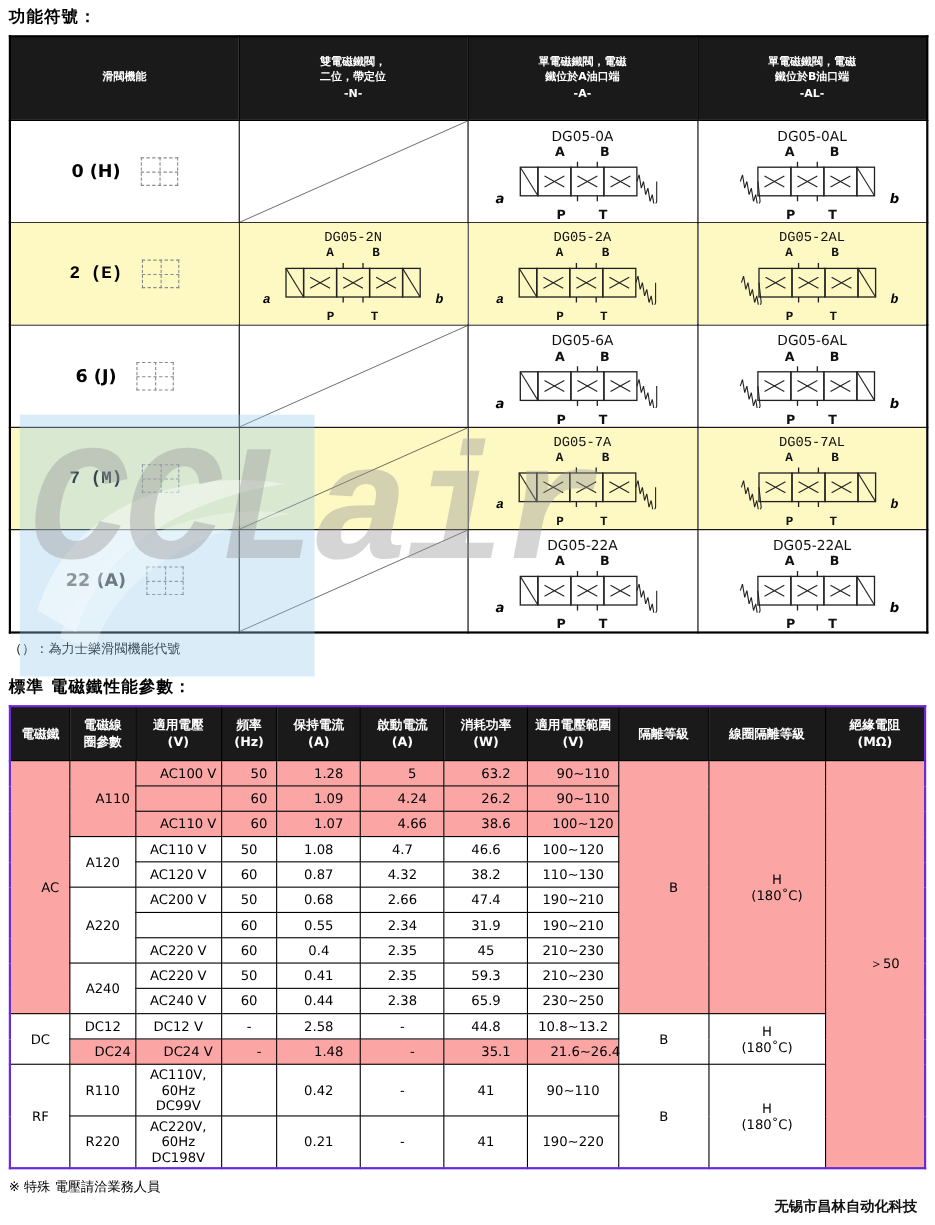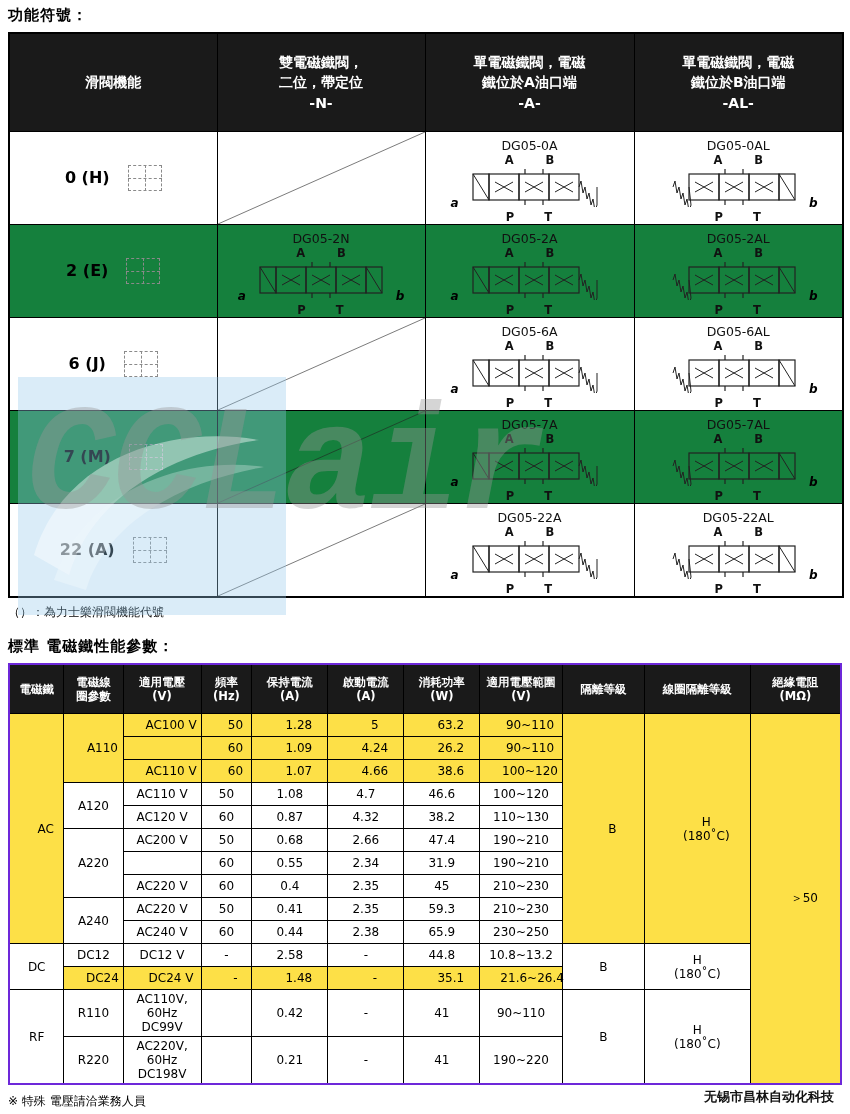--- a/index.html
+++ b/index.html
@@ -36,28 +36,28 @@
     border: 2px solid #000;
   }
   #fn-table th, #fn-table td {
     border: 1px solid #000;
     text-align: center;
     vertical-align: middle;
   }
   #fn-table thead th {
     background: #1a1a1a;
     color: #fff;
-    font-size: 14px;
+    font-size: 10px;
     font-weight: bold;
     line-height: 1.45;
     height: 76px;
-    padding: 18px 4px;
+    padding: 8px 4px;
   }
   #fn-table tbody td { height: 78px; padding: 0; }
-  #fn-table tbody tr.alt td { background: #15803d; }
+  #fn-table tbody tr.alt td { background: #fef9c3; font-family: Liberation Mono, monospace; }
   .rowlabel {
     position: relative;
     font-size: 16px;
     font-weight: bold;
   }
   .rowlabel .lbl { display: inline-block; vertical-align: middle; margin-right: 18px;}
   .rowlabel .mini { display: inline-block; vertical-align: middle; }
 
   
   .mini {
@@ -141,21 +141,21 @@
   #spec-table thead th {
     background: #1a1a1a;
     color: #fff;
     font-size: 11.5px;
     font-weight: bold;
     line-height: 1.25;
     height: 50px;
     padding: 2px 3px;
   }
   #spec-table tbody td { background: #fff; }
-  #spec-table tbody tr.shade td { background: #fde047; padding-left: 20px; }
+  #spec-table tbody tr.shade td { background: #fca5a5; padding-left: 20px; }
   .tall { height: 42px !important; }
 
   .footnote {
     font-size: 12px;
     margin: 8px 0 0 8px;
   }
   .company {
     position: absolute;
     right: 16px;
     bottom: 8px;

